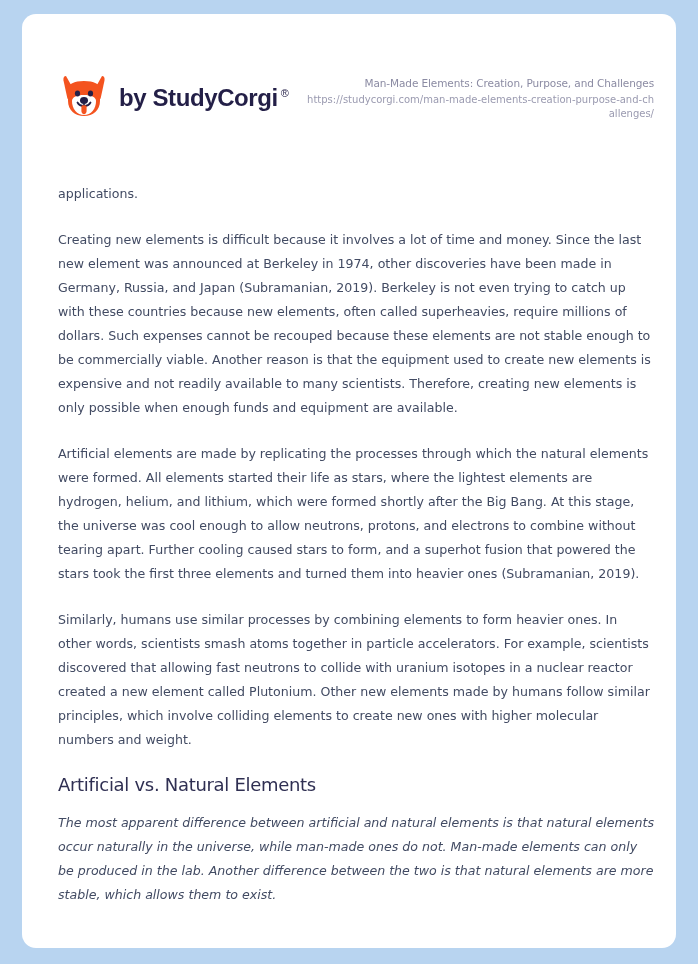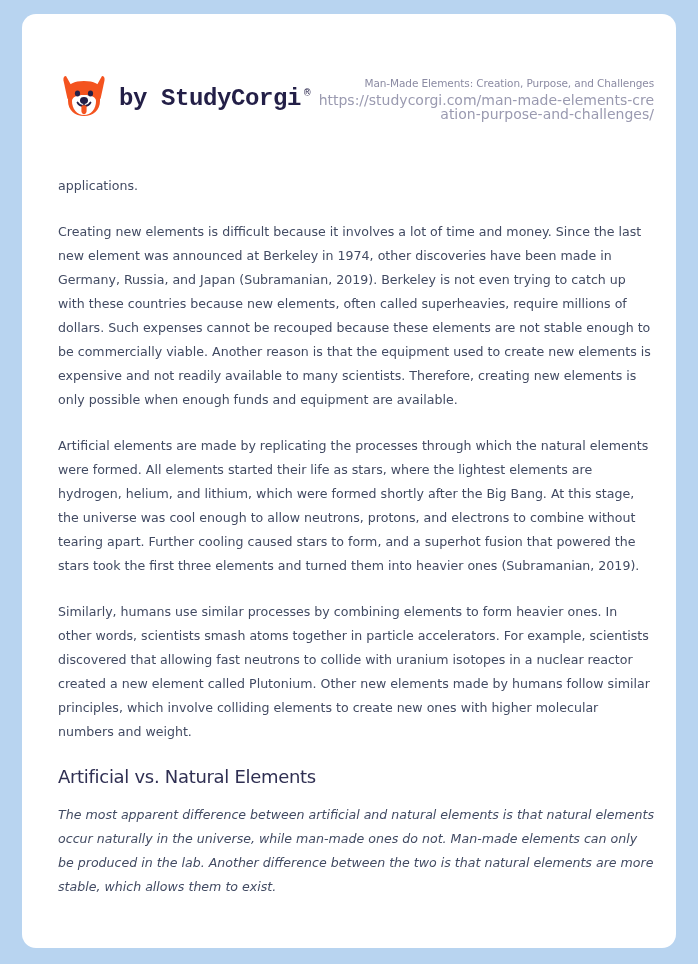--- a/index.html
+++ b/index.html
@@ -40,21 +40,21 @@
     margin-left: 36px;
     margin-top: 58px;
   }
   .logo-mark {
     width: 52px;
     height: 52px;
     flex: 0 0 52px;
     position: relative;
   }
   .brand-word {
-    font-family: Liberation Mono, monospace;
+    font-family: Liberation Sans, sans-serif;
     font-size: 24px;
     font-weight: bold;
     color: #231f47;
     letter-spacing: -0.4px;
     margin-left: 9px;
     white-space: nowrap;
   }
   .brand-reg {
     font-size: 11px;
     vertical-align: super;
@@ -72,31 +72,31 @@
     font-family: "DejaVu Sans", sans-serif;
     font-size: 10.5px;
     font-weight: normal;
     color: #8b8ba3;
     line-height: 14px;
     letter-spacing: -0.1px;
     white-space: nowrap;
   }
   .meta-url {
     font-family: "DejaVu Sans", sans-serif;
-    font-size: 14px;
+    font-size: 10px;
     font-weight: normal;
     color: #9a9ab0;
     line-height: 14px;
     margin-top: 3px;
     word-break: break-all;
   }
   .doc-body {
     position: absolute;
     left: 36px;
-    top: 160px;
+    top: 168px;
     width: 596px;
   }
   .para {
     font-family: "DejaVu Sans", sans-serif;
     font-size: 12.6px;
     line-height: 24px;
     color: #424b63;
     margin: 0 0 22px 0;
     text-align: left;
   }

